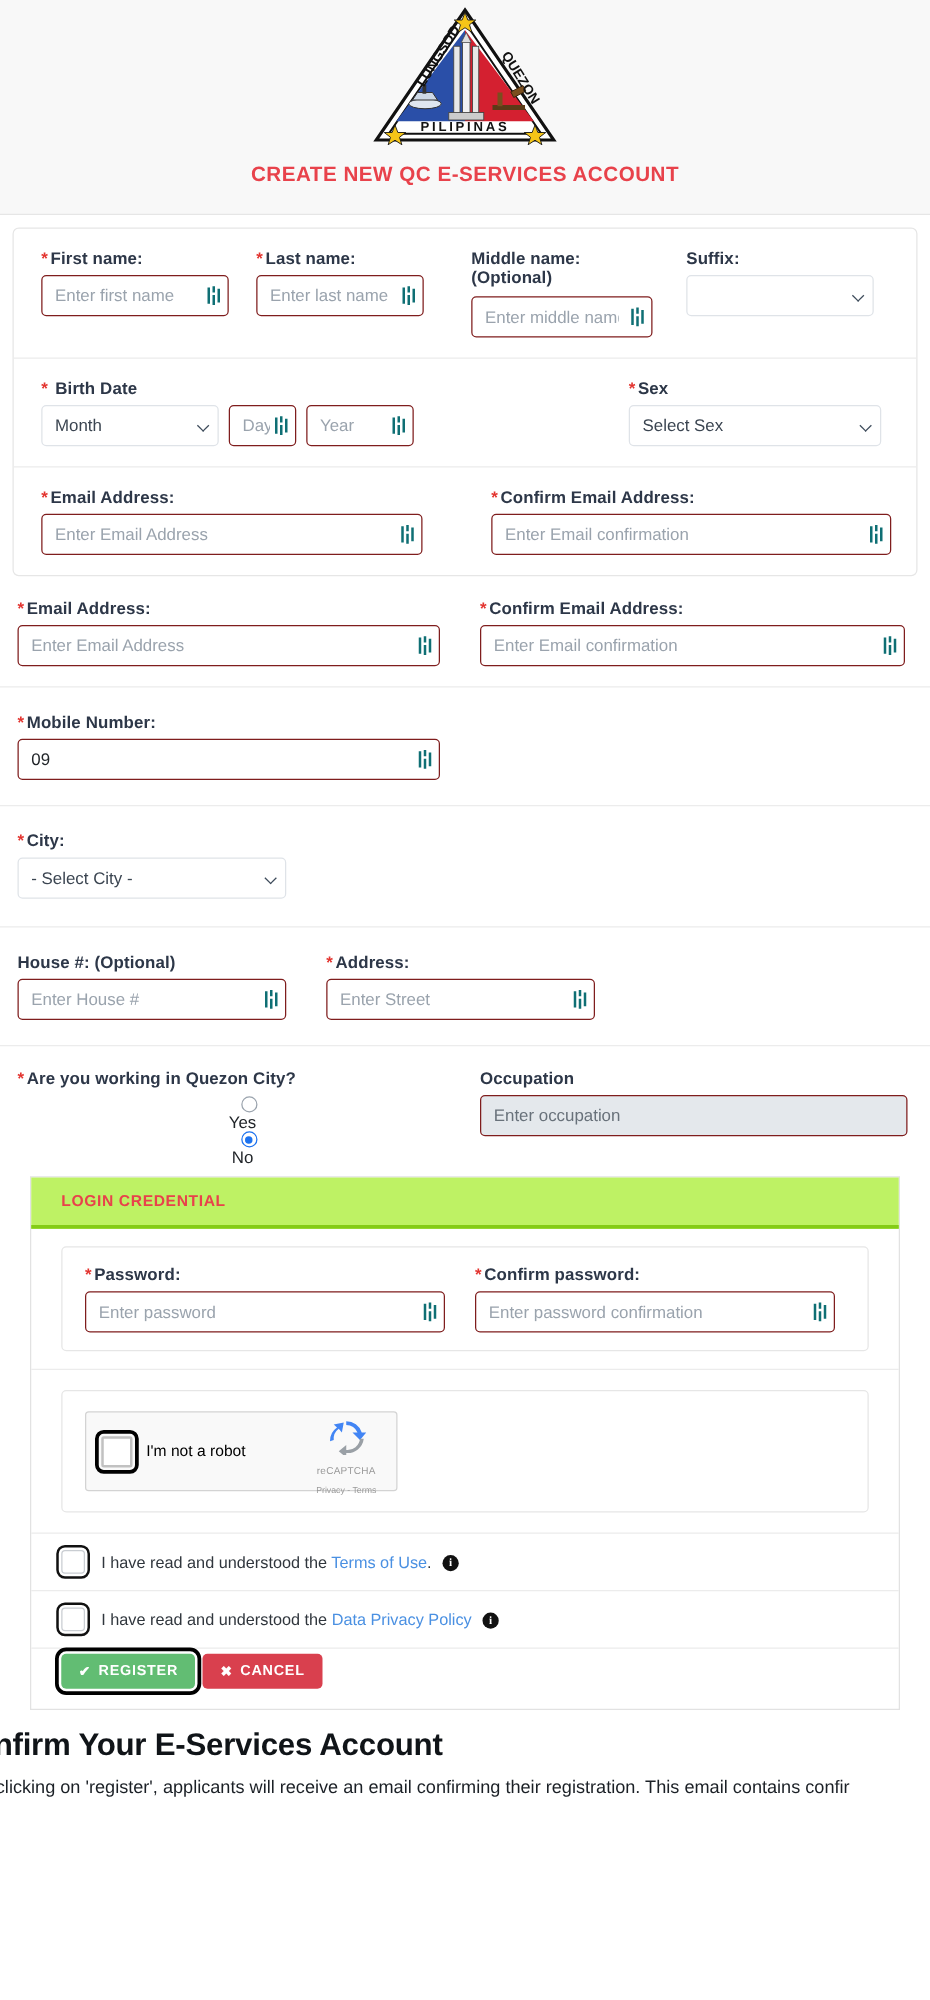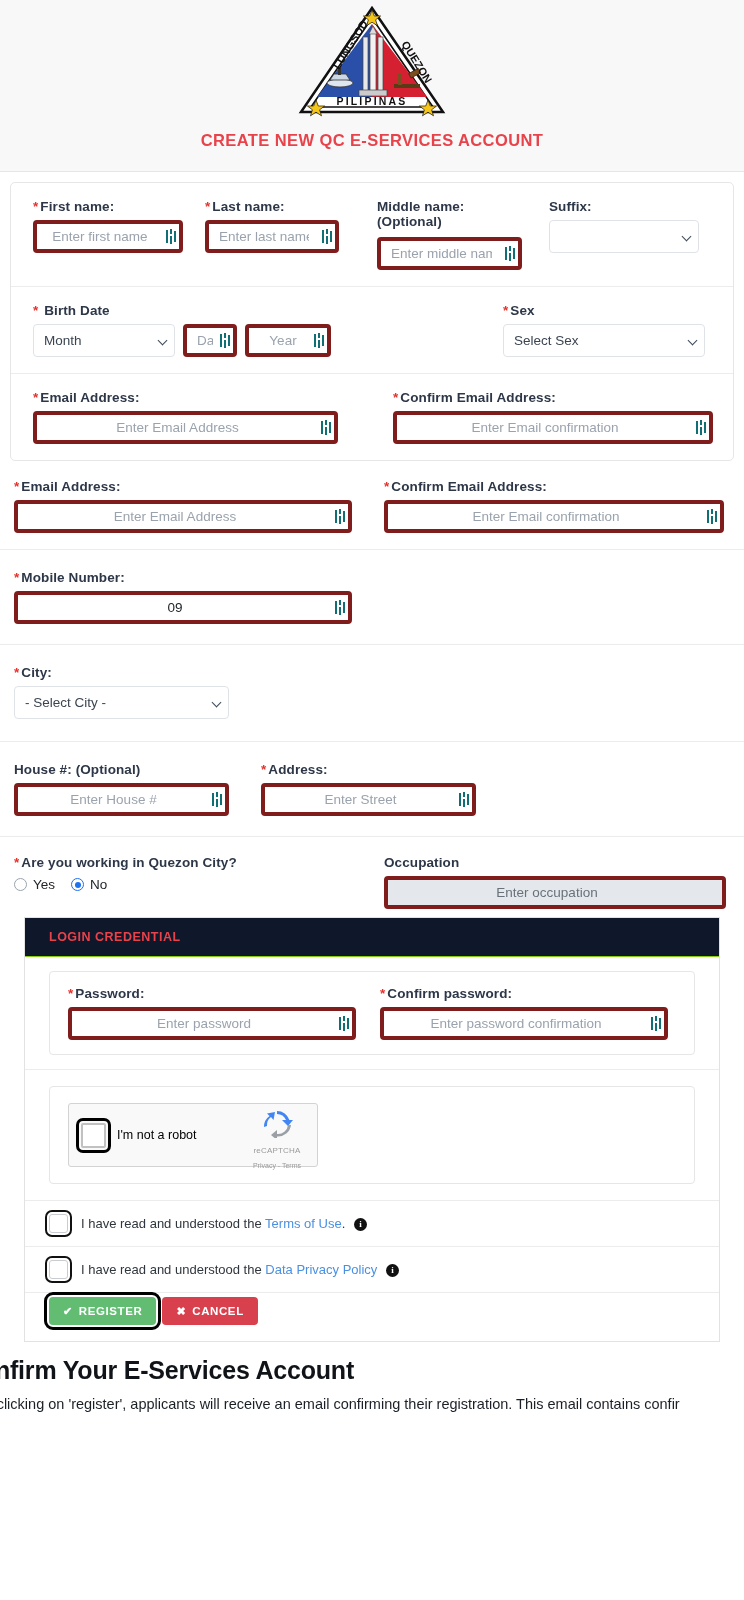--- a/index.html
+++ b/index.html
@@ -27,23 +27,23 @@
     color:#e8424b; font-weight:700; font-size:16.5px; letter-spacing:.4px;
     margin-top:14px; text-align:center;
   }
 
   
   .fld {
     position:relative; display:inline-block; vertical-align:top;
     height:33px;
   }
   .inp {
-    width:100%; height:33px; border:4px solid #7f1d1d; border-radius:4px;
+    width:100%; height:33px; border:1px solid #7f1d1d; border-radius:4px;
     background:#fff; padding:0 26px 0 10px; font-size:13.5px;
-    font-family:"Liberation Sans", sans-serif; color:#212529; outline:none;text-align:center;
+    font-family:"Liberation Sans", sans-serif; color:#212529; outline:none;
   }
   .inp::placeholder { color:#9aa3ad; }
   .inp[disabled] { background:#e4e8ec; color:#6b747d; }
   .inp[disabled]::placeholder { color:#68717a; }
   .sel {
     width:100%; height:33px; border:1px solid #dfe3e8; border-radius:4px;
     background:#fff; padding:0 26px 0 10px; font-size:13.5px;
     font-family:"Liberation Sans", sans-serif; color:#3b4551;
     -webkit-appearance:none; appearance:none; outline:none;
   }
@@ -72,21 +72,21 @@
   .rowsec:last-child { border-bottom:none; }
   .fullsec { border-top:1px solid #ececec; padding:16px 12px 16px 14px; }
 
   .r { display:flex; align-items:flex-start; }
 
   
   #cred {
     margin:0 24px 0 24px; border:1px solid #e2e2e2; background:#fff;
   }
   #cred-head {
-    background:#0f172a; border-bottom:1px solid #84cc16;
+    background:#bef264; border-bottom:3px solid #84cc16;
     padding:12px 0 12px 24px; color:#e8424b; font-size:12.5px;
     font-weight:600; letter-spacing:.5px;
   }
   .cred-block { padding:14px 24px; border-bottom:1px solid #ececec; }
   .inner-box { border:1px solid #e6e6e6; border-radius:4px; padding:14px 18px; }
 
   
   .rc {
     width:250px; height:64px; border:1px solid #d3d3d3; border-radius:3px;
     background:#f9f9f9; display:flex; align-items:center; padding:0 12px;
@@ -125,21 +125,21 @@
   .btn-red { background:#d9404e; margin-left:6px; }
   .btn-focus { outline:3px solid #000; outline-offset:2px; }
   .btn .ic { margin-right:6px; font-size:11px; }
 
   
   #bottom { padding:0; margin-top:14px; overflow:hidden; }
   #bottom-inner { margin-left:-38px; width:820px; }
   #bottom h2 { font-size:25px; font-weight:700; margin:0 0 10px 0; color:#101418; letter-spacing:-.2px; }
   #bottom p { font-size:14.5px; color:#1b2026; margin:0; line-height:1.35; white-space:nowrap; }
 
-  .radio-wrap { display:flex; align-items:center; margin-top:7px; }
+  .radio-wrap { display:flex; align-items:center; margin-top:7px;flex-direction:column; }
   .radio { width:13px; height:13px; border:1.5px solid #9aa3ad; border-radius:50%; background:#fff; position:relative; }
   .radio.on { border-color:#1c72ef; }
   .radio.on::after {
     content:""; position:absolute; left:2.5px; top:2.5px; width:6px; height:6px;
     border-radius:50%; background:#1c72ef;
   }
   .radio-lbl { font-size:13.5px; margin:0 16px 0 6px; color:#212529; }
 </style>
 </head>
 <body>

